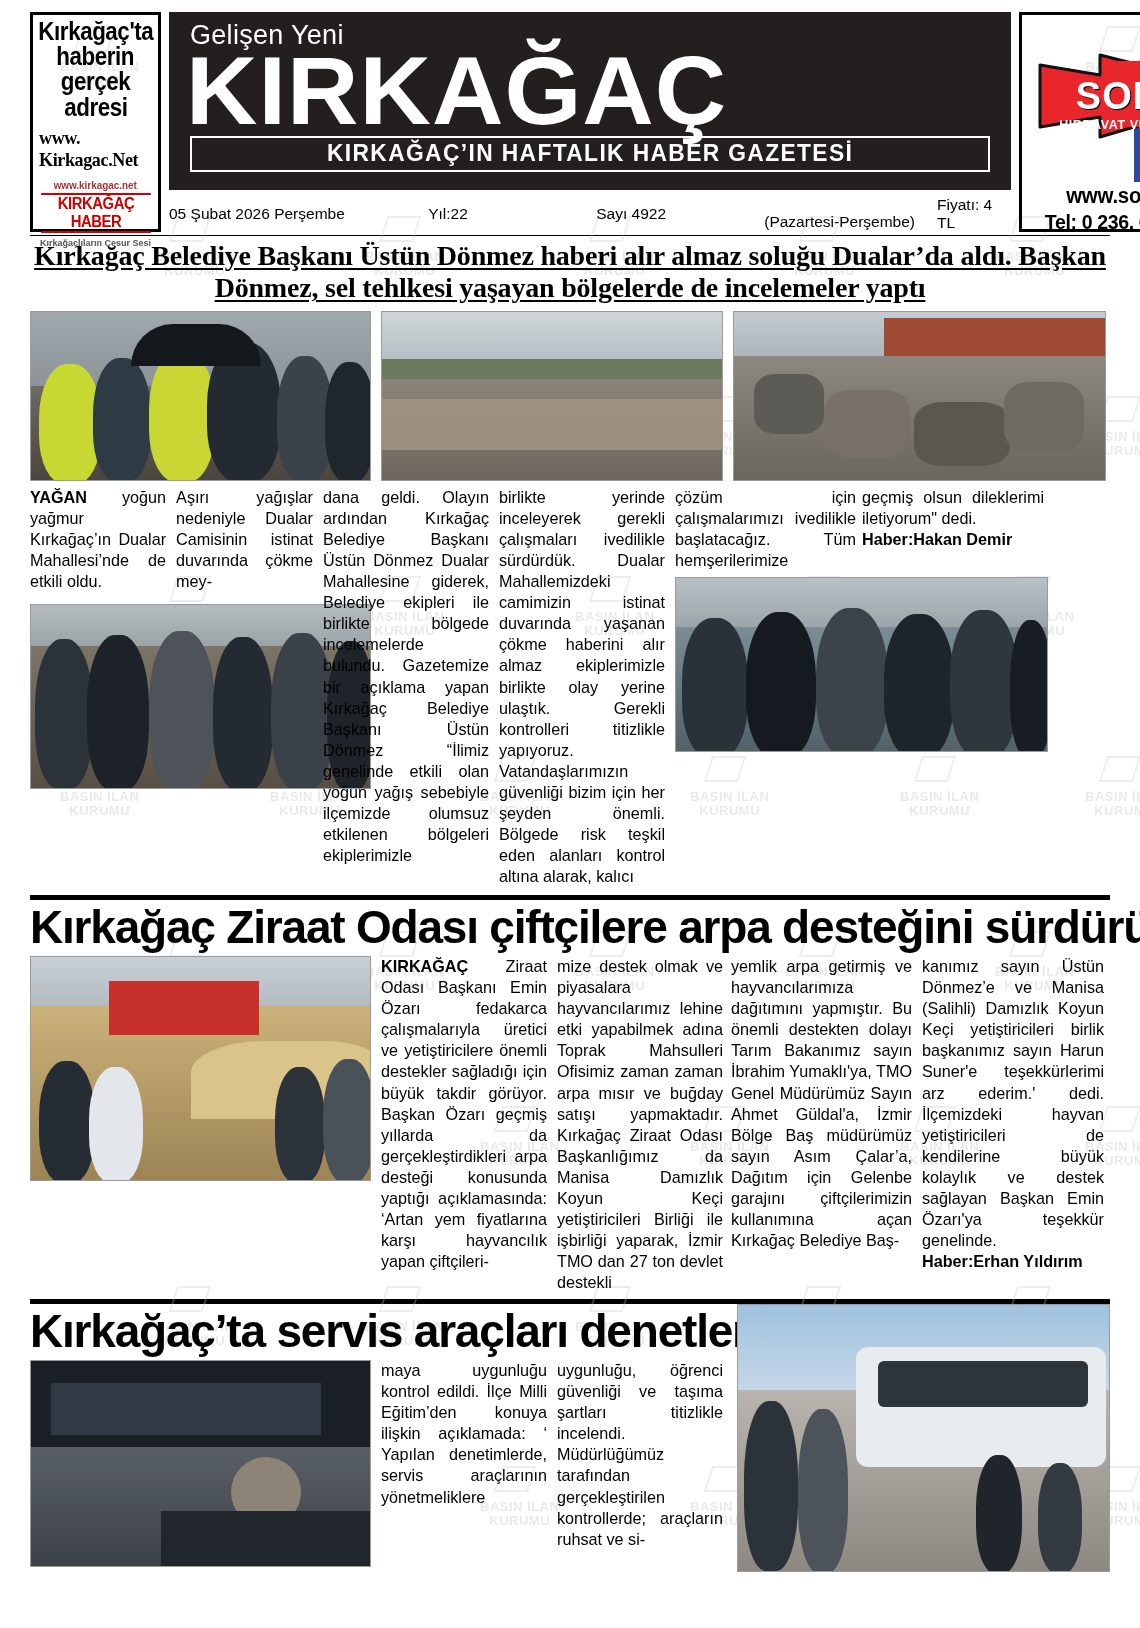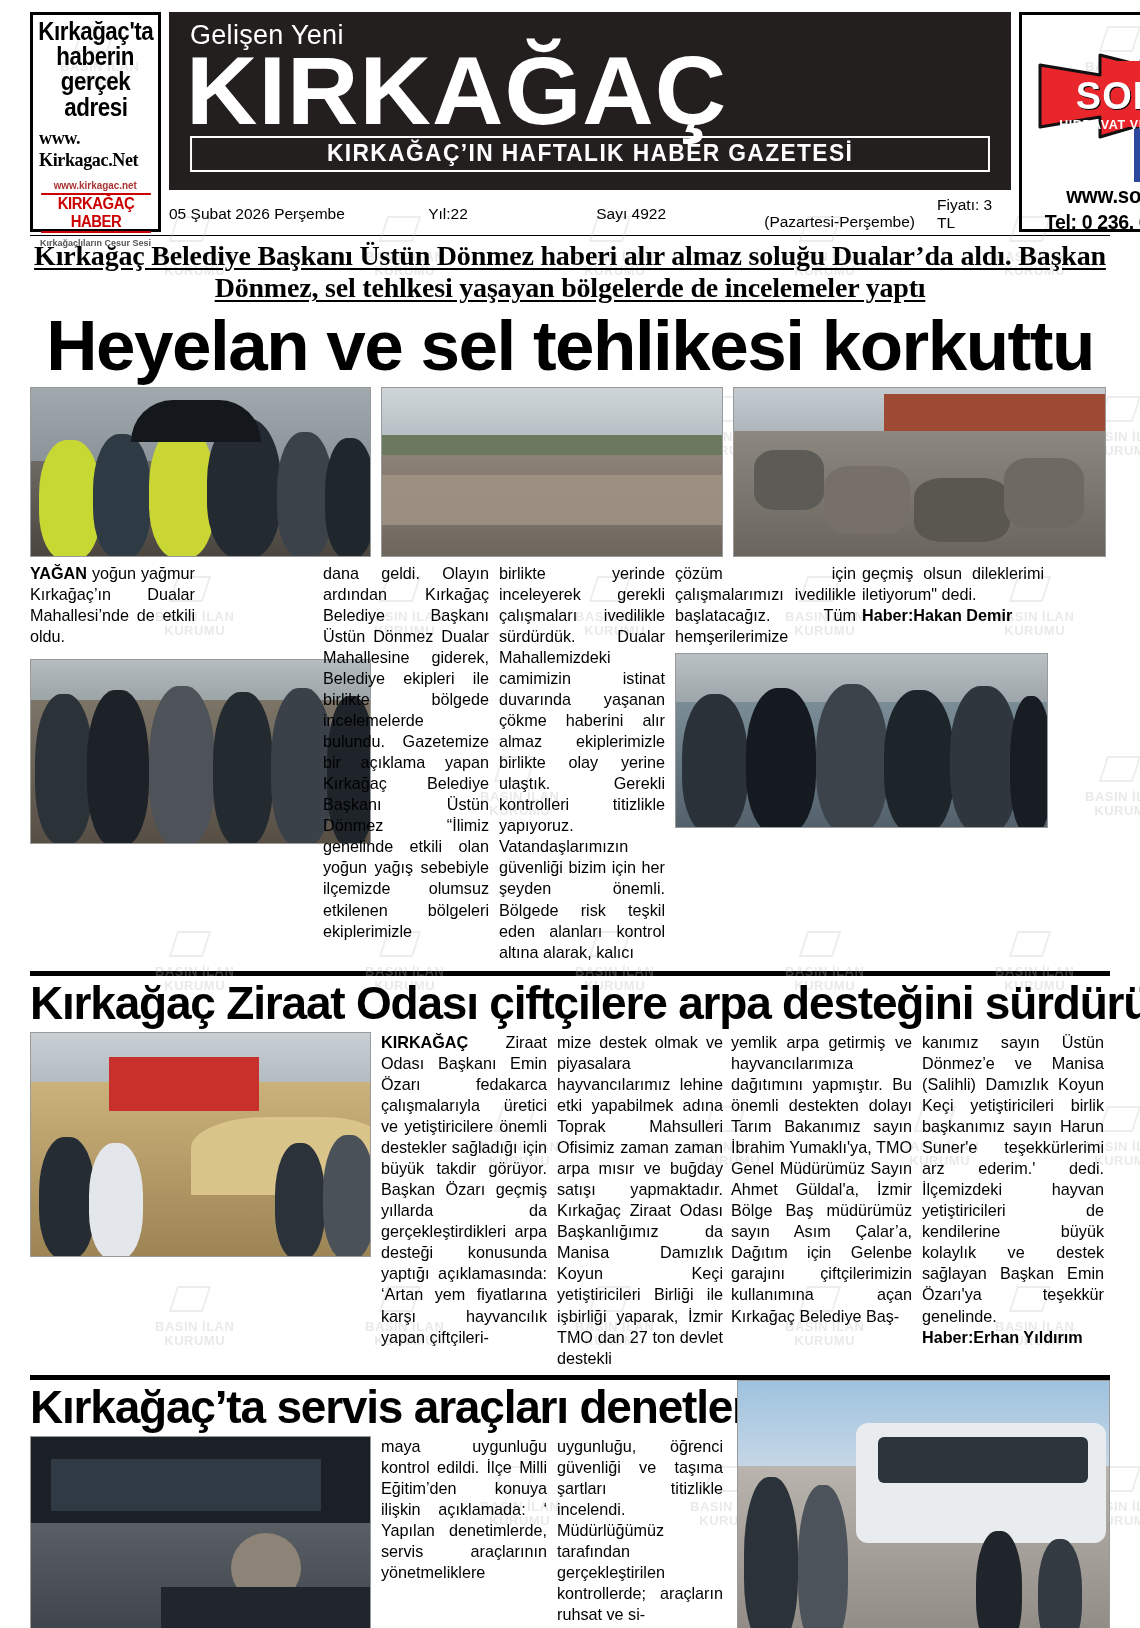--- a/index.html
+++ b/index.html
@@ -573,21 +573,21 @@
       <div class="title-black">
         <div class="kicker">Gelişen Yeni</div>
         <div class="bigname">KIRKAĞAÇ</div>
         <div class="subname">KIRKAĞAÇ’IN HAFTALIK HABER GAZETESİ</div>
       </div>
       <div class="dateline">
         <span class="d1">05 Şubat 2026 Perşembe</span>
         <span class="d2">Yıl:22</span>
         <span class="d2">Sayı 4922</span>
         <span class="d3">(Pazartesi-Perşembe)</span>
-        <span class="d4">Fiyatı: 3 TL</span>
+        <span class="d4">Fiyatı: 4 TL</span>
       </div>
     </div>
 
     <div class="ad-box">
       <div class="somgaz-art">
         <svg width="280" height="170" viewBox="0 0 280 170">
           <path d="M112 165 L112 60 A28 28 0 0 1 168 60 L168 165 L148 165 L148 60 A8 8 0 0 0 132 60 L132 165 Z" fill="#2b4a9e"></path>
           <path d="M18 48 L78 58 L78 38 L118 48 L230 48 L262 38 L262 58 L232 48 L232 110 L262 100 L262 120 L226 110 L112 110 L78 120 L78 100 L18 110 Z" fill="#e8262c" stroke="#111" stroke-width="3" stroke-linejoin="round"></path>
           <rect x="80" y="44" width="150" height="66" fill="#e8262c"></rect>
         </svg>
@@ -595,21 +595,20 @@
         <div class="somgaz-ribbon-sub">HIRDAVAT VE SANAYİ GAZLARI</div>
       </div>
       <div class="ad-www">www.somgaz.com.tr</div>
       <div class="ad-tel">Tel: 0 236. 613 10 80-Soma</div>
     </div>
   </div>
 
   <div class="rule-thin" style="margin-top:3px"></div>
 
   <div class="spitz">Kırkağaç Belediye Başkanı Üstün Dönmez haberi alır almaz soluğu Dualar’da aldı. Başkan Dönmez, sel tehlkesi yaşayan bölgelerde de incelemeler yaptı</div>
-  <div class="mainhead">Heyelan ve sel tehlikesi korkuttu</div>
 
   <div class="grid3" style="margin-top:6px">
     <div class="photo" style="width:341px;height:170px">
       <div class="sky" style="height:46%;background:linear-gradient(#9fa9ae,#8b9398)"></div>
       <div class="ground" style="height:56%;background:linear-gradient(#6d6a63,#4a463f)"></div>
       <div class="blob" style="left:8px;top:52px;width:62px;height:120px;background:#c8d832"></div>
       <div class="blob" style="left:62px;top:46px;width:58px;height:124px;background:#2e3b44"></div>
       <div class="blob" style="left:118px;top:38px;width:66px;height:132px;background:#c9d634"></div>
       <div class="blob" style="left:176px;top:30px;width:74px;height:140px;background:#232a31"></div>
       <div class="blob" style="left:246px;top:44px;width:56px;height:126px;background:#3b4249"></div>
@@ -631,20 +630,21 @@
       <div class="blob" style="left:180px;top:90px;width:96px;height:64px;background:#5a574f;border-radius:30%"></div>
       <div class="blob" style="left:270px;top:70px;width:80px;height:70px;background:#6e6a62;border-radius:30%"></div>
     </div>
   </div>
 
   <div class="flexrow" style="margin-top:6px">
 
     <div style="width:283px;display:flex;gap:10px;flex-direction:column">
       <div style="display:flex;gap:10px">
         <div class="col" style="width:165px"><b>YAĞAN</b><span> yoğun yağmur Kırkağaç’ın Dualar Mahallesi’nde de etkili oldu.</span></div>
+        <div class="col" style="width:166px">Aşırı yağışlar nedeniyle Dualar Camisinin istinat duvarında çökme mey-</div>
       </div>
       <div class="photo" style="width:341px;height:185px;margin-top:2px">
         <div class="sky" style="height:24%;background:linear-gradient(#b4bcbf,#9aa2a6)"></div>
         <div style="position:absolute;left:0;right:0;top:22%;bottom:0;background:linear-gradient(#7d7468,#574f45)"></div>
         <div class="blob" style="left:4px;top:34px;width:58px;height:150px;background:#2b3238"></div>
         <div class="blob" style="left:56px;top:30px;width:62px;height:156px;background:#1c2228"></div>
         <div class="blob" style="left:118px;top:26px;width:66px;height:160px;background:#4e535a"></div>
         <div class="blob" style="left:182px;top:32px;width:60px;height:154px;background:#232a30"></div>
         <div class="blob" style="left:240px;top:28px;width:62px;height:158px;background:#3a4148"></div>
         <div class="blob" style="left:296px;top:36px;width:48px;height:150px;background:#1e242a"></div>

